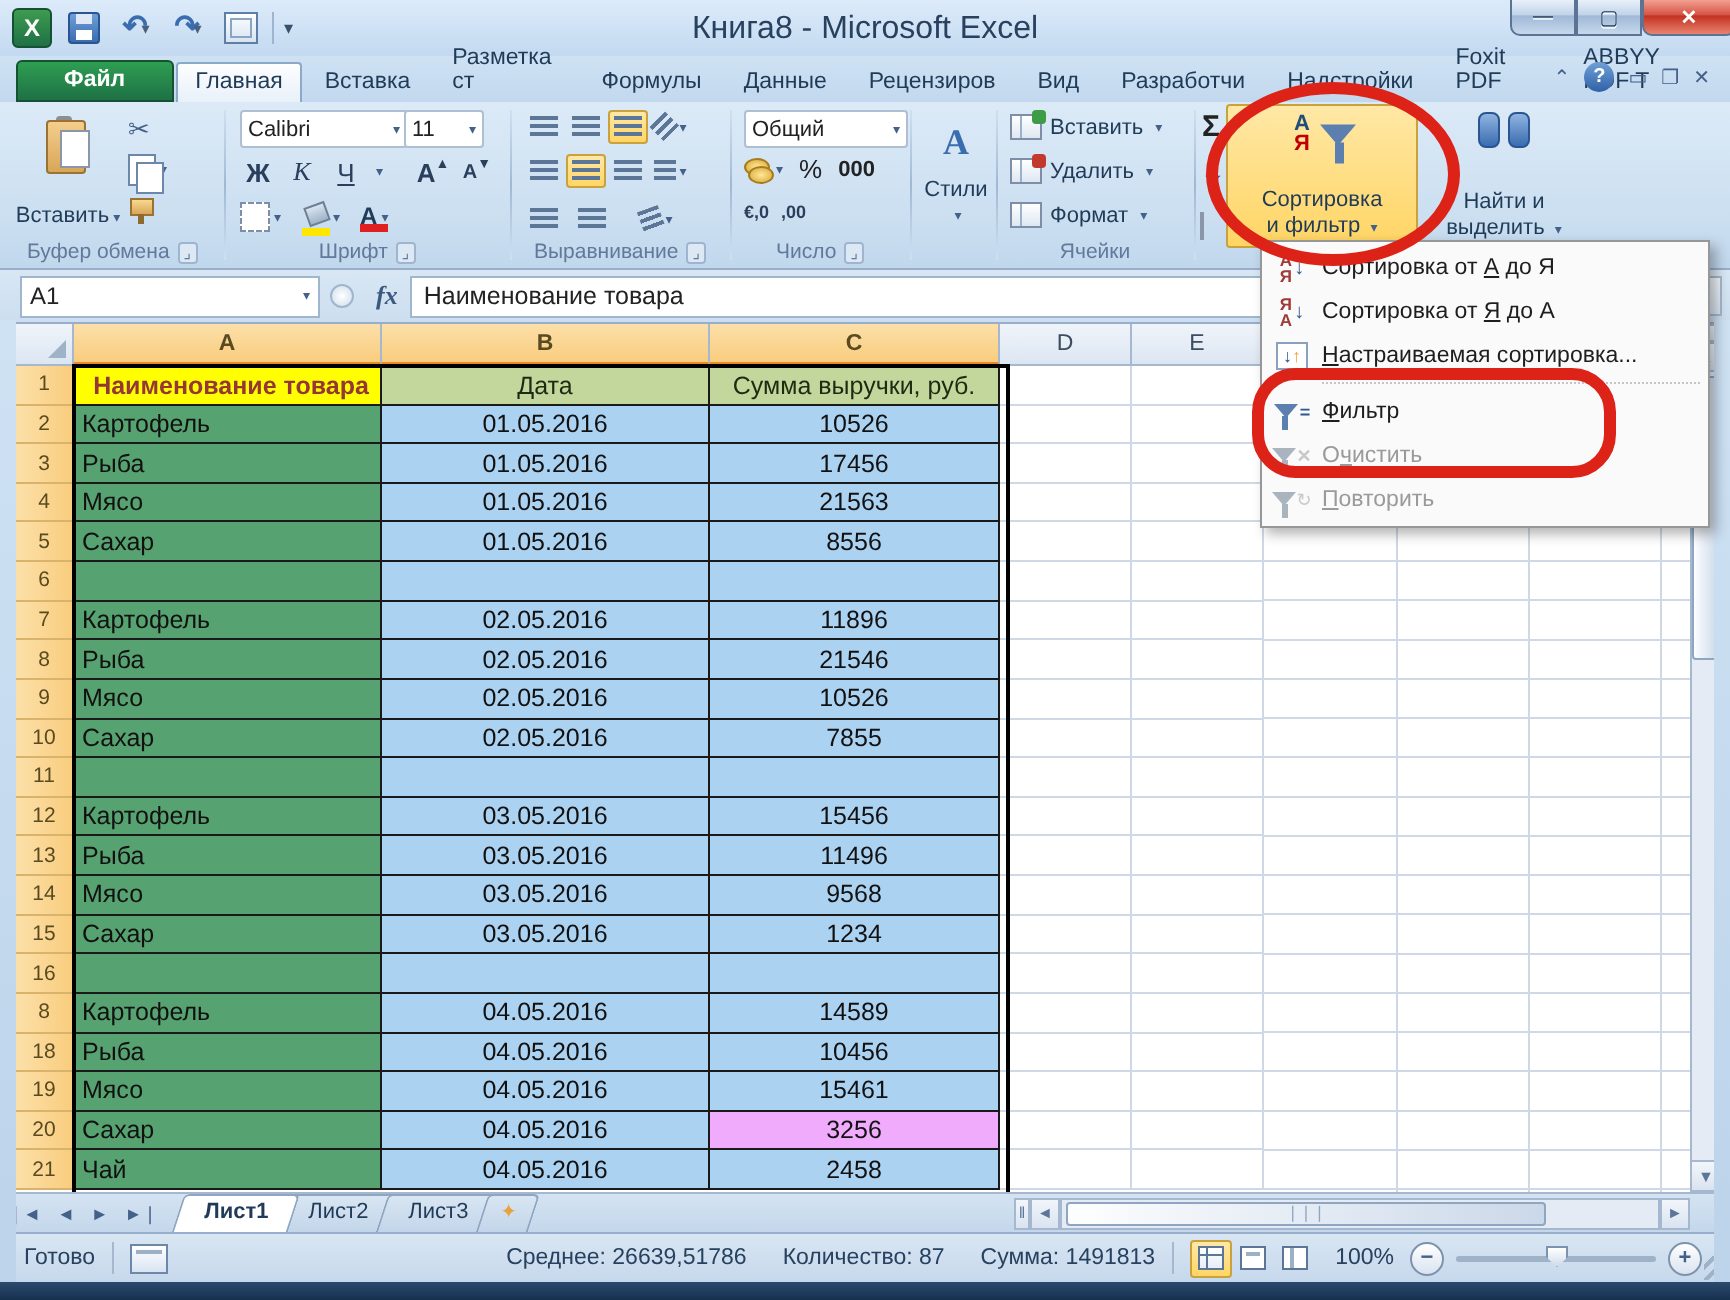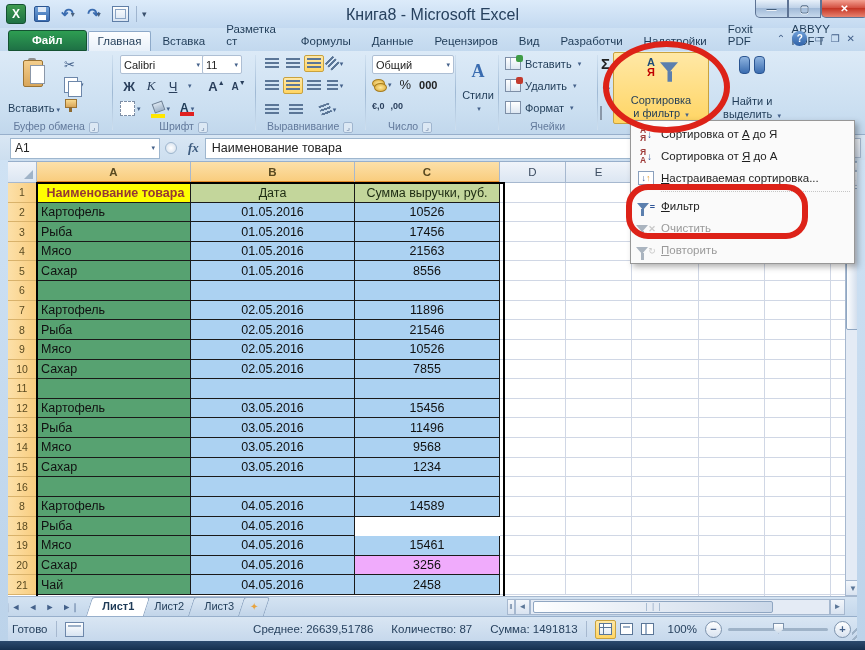--- a/index.html
+++ b/index.html
@@ -550,20 +550,21 @@
       <div class="cell plain" style="left: 558px; top: 315.3px; width: 66px; height: 19.62px;"></div>
       <div class="rowhead" style="top: 334.92px; height: 19.62px;">8</div>
       <div class="cell tbl left" style="left: 29px; top: 334.92px; width: 154px; height: 19.62px; background: rgb(87, 162, 113);">Картофель</div>
       <div class="cell tbl center" style="left: 183px; top: 334.92px; width: 164px; height: 19.62px; background: rgb(172, 210, 242);">04.05.2016</div>
       <div class="cell tbl center" style="left: 347px; top: 334.92px; width: 145px; height: 19.62px; background: rgb(172, 210, 242);">14589</div>
       <div class="cell plain" style="left: 492px; top: 334.92px; width: 66px; height: 19.62px;"></div>
       <div class="cell plain" style="left: 558px; top: 334.92px; width: 66px; height: 19.62px;"></div>
       <div class="rowhead" style="top: 354.54px; height: 19.62px;">18</div>
       <div class="cell tbl left" style="left: 29px; top: 354.54px; width: 154px; height: 19.62px; background: rgb(87, 162, 113);">Рыба</div>
       <div class="cell tbl center" style="left: 183px; top: 354.54px; width: 164px; height: 19.62px; background: rgb(172, 210, 242);">04.05.2016</div>
+      <div class="cell tbl center" style="left: 347px; top: 354.54px; width: 145px; height: 19.62px; background: rgb(172, 210, 242);">10456</div>
       <div class="cell plain" style="left: 492px; top: 354.54px; width: 66px; height: 19.62px;"></div>
       <div class="cell plain" style="left: 558px; top: 354.54px; width: 66px; height: 19.62px;"></div>
       <div class="rowhead" style="top: 374.16px; height: 19.62px;">19</div>
       <div class="cell tbl left" style="left: 29px; top: 374.16px; width: 154px; height: 19.62px; background: rgb(87, 162, 113);">Мясо</div>
       <div class="cell tbl center" style="left: 183px; top: 374.16px; width: 164px; height: 19.62px; background: rgb(172, 210, 242);">04.05.2016</div>
       <div class="cell tbl center" style="left: 347px; top: 374.16px; width: 145px; height: 19.62px; background: rgb(172, 210, 242);">15461</div>
       <div class="cell plain" style="left: 492px; top: 374.16px; width: 66px; height: 19.62px;"></div>
       <div class="cell plain" style="left: 558px; top: 374.16px; width: 66px; height: 19.62px;"></div>
       <div class="rowhead" style="top: 393.78px; height: 19.62px;">20</div>
       <div class="cell tbl left" style="left: 29px; top: 393.78px; width: 154px; height: 19.62px; background: rgb(87, 162, 113);">Сахар</div>

